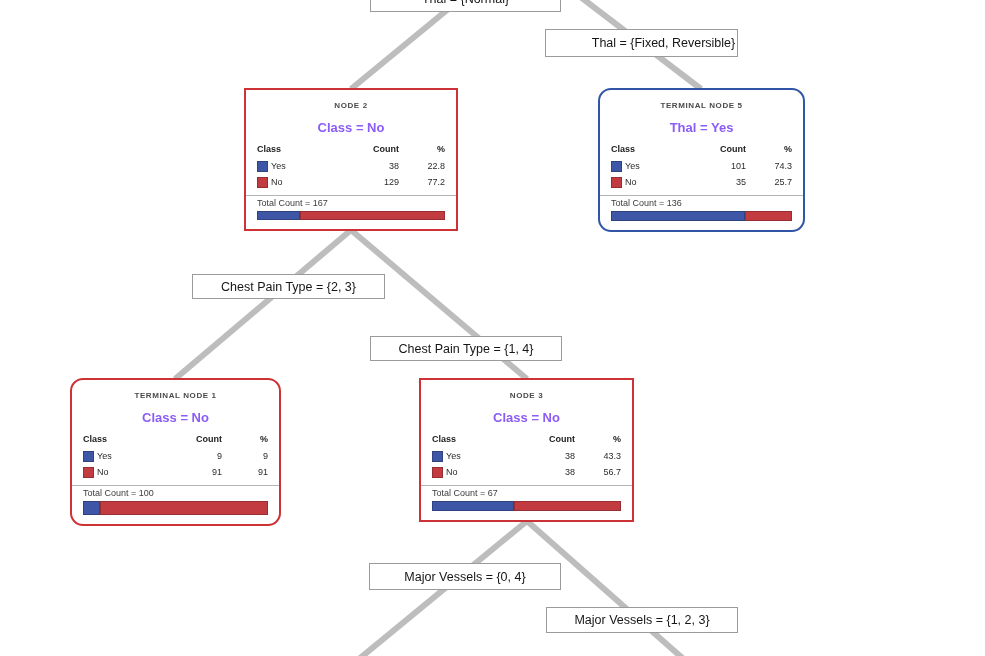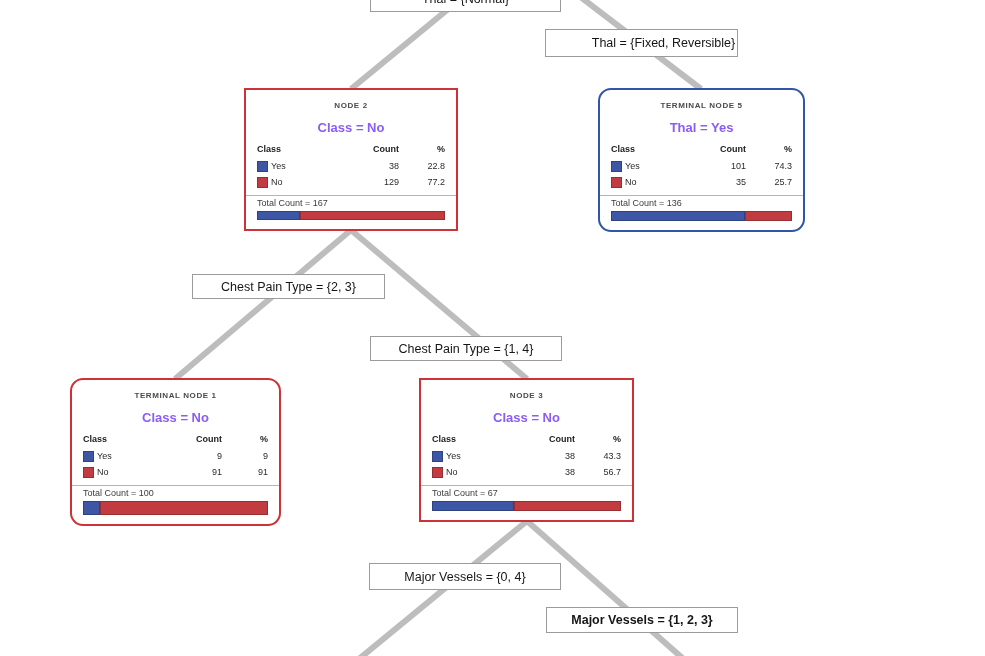--- a/index.html
+++ b/index.html
@@ -26,21 +26,21 @@
     justify-content: center;
     font-size: 12.5px;
     color: #161616;
     white-space: nowrap;
   }
   #el-0 { left: 370px; top: -15px; width: 191px; height: 27px; }
   #el-1 { left: 545px; top:  29px; width: 193px; height: 28px; padding-left: 44px; }
   #el-2 { left: 192px; top: 274px; width: 193px; height: 25px; }
   #el-3 { left: 370px; top: 336px; width: 192px; height: 25px; }
   #el-4 { left: 369px; top: 563px; width: 192px; height: 27px; }
-  #el-5 { left: 546px; top: 607px; width: 192px; height: 26px; font-weight: bold; }
+  #el-5 { left: 546px; top: 607px; width: 192px; height: 26px; }
 
   
   .node {
     position: absolute;
     box-sizing: border-box;
     background: #ffffff;
     border: 2px solid #cc3236;
     display: flex;
     flex-direction: column;
     padding: 11px 0 9px;

